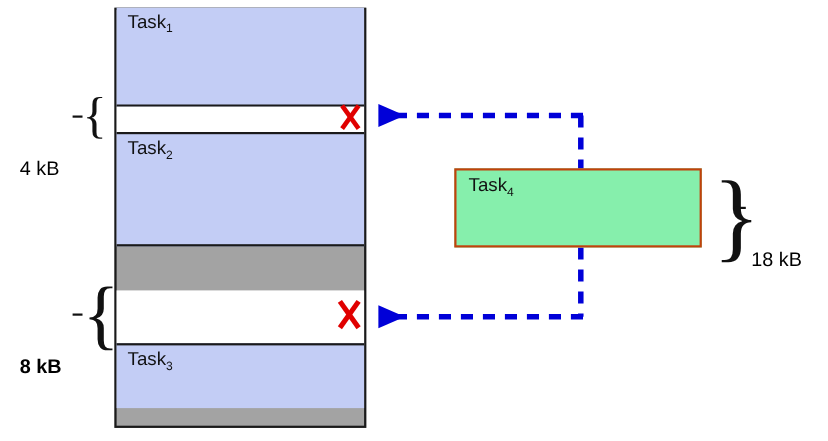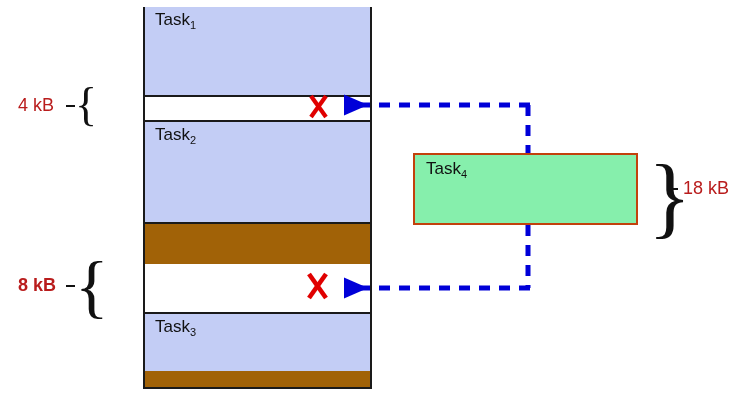--- a/index.html
+++ b/index.html
@@ -12,22 +12,21 @@
   }
   #stage{position:absolute;left:0;top:0;width:753px;height:401px;}
 
   
   .mem-col{
     position:absolute;
     left:104px;top:7px;
     width:229px;height:382px;
     box-sizing:border-box;
     border:2px solid #1a1a1a;
-    background:#a16207;
-    margin-left:39px;
+    background:#a3a3a3;
   }
   .seg{
     position:absolute;
     left:0;width:100%;
     box-sizing:border-box;
   }
   .seg.task{
     background:#c3cdf5;
     border-top:2px solid #1a1a1a;
     border-bottom:2px solid #1a1a1a;
@@ -62,22 +61,23 @@
     position:absolute;
     font-size:40px;
     color:#111111;
     font-family:"Liberation Serif", serif;
     line-height:1;
     white-space:nowrap;
   }
   .size-text{
     position:absolute;
     font-size:18px;
-    color:#b91c1c;
+    color:#000000;
     white-space:nowrap;
+    margin-top:48px;
   }
   .tick{
     position:absolute;
     background:#111111;
     height:2px;
   }
 
   
   svg.overlay{
     position:absolute;left:0;top:0;

